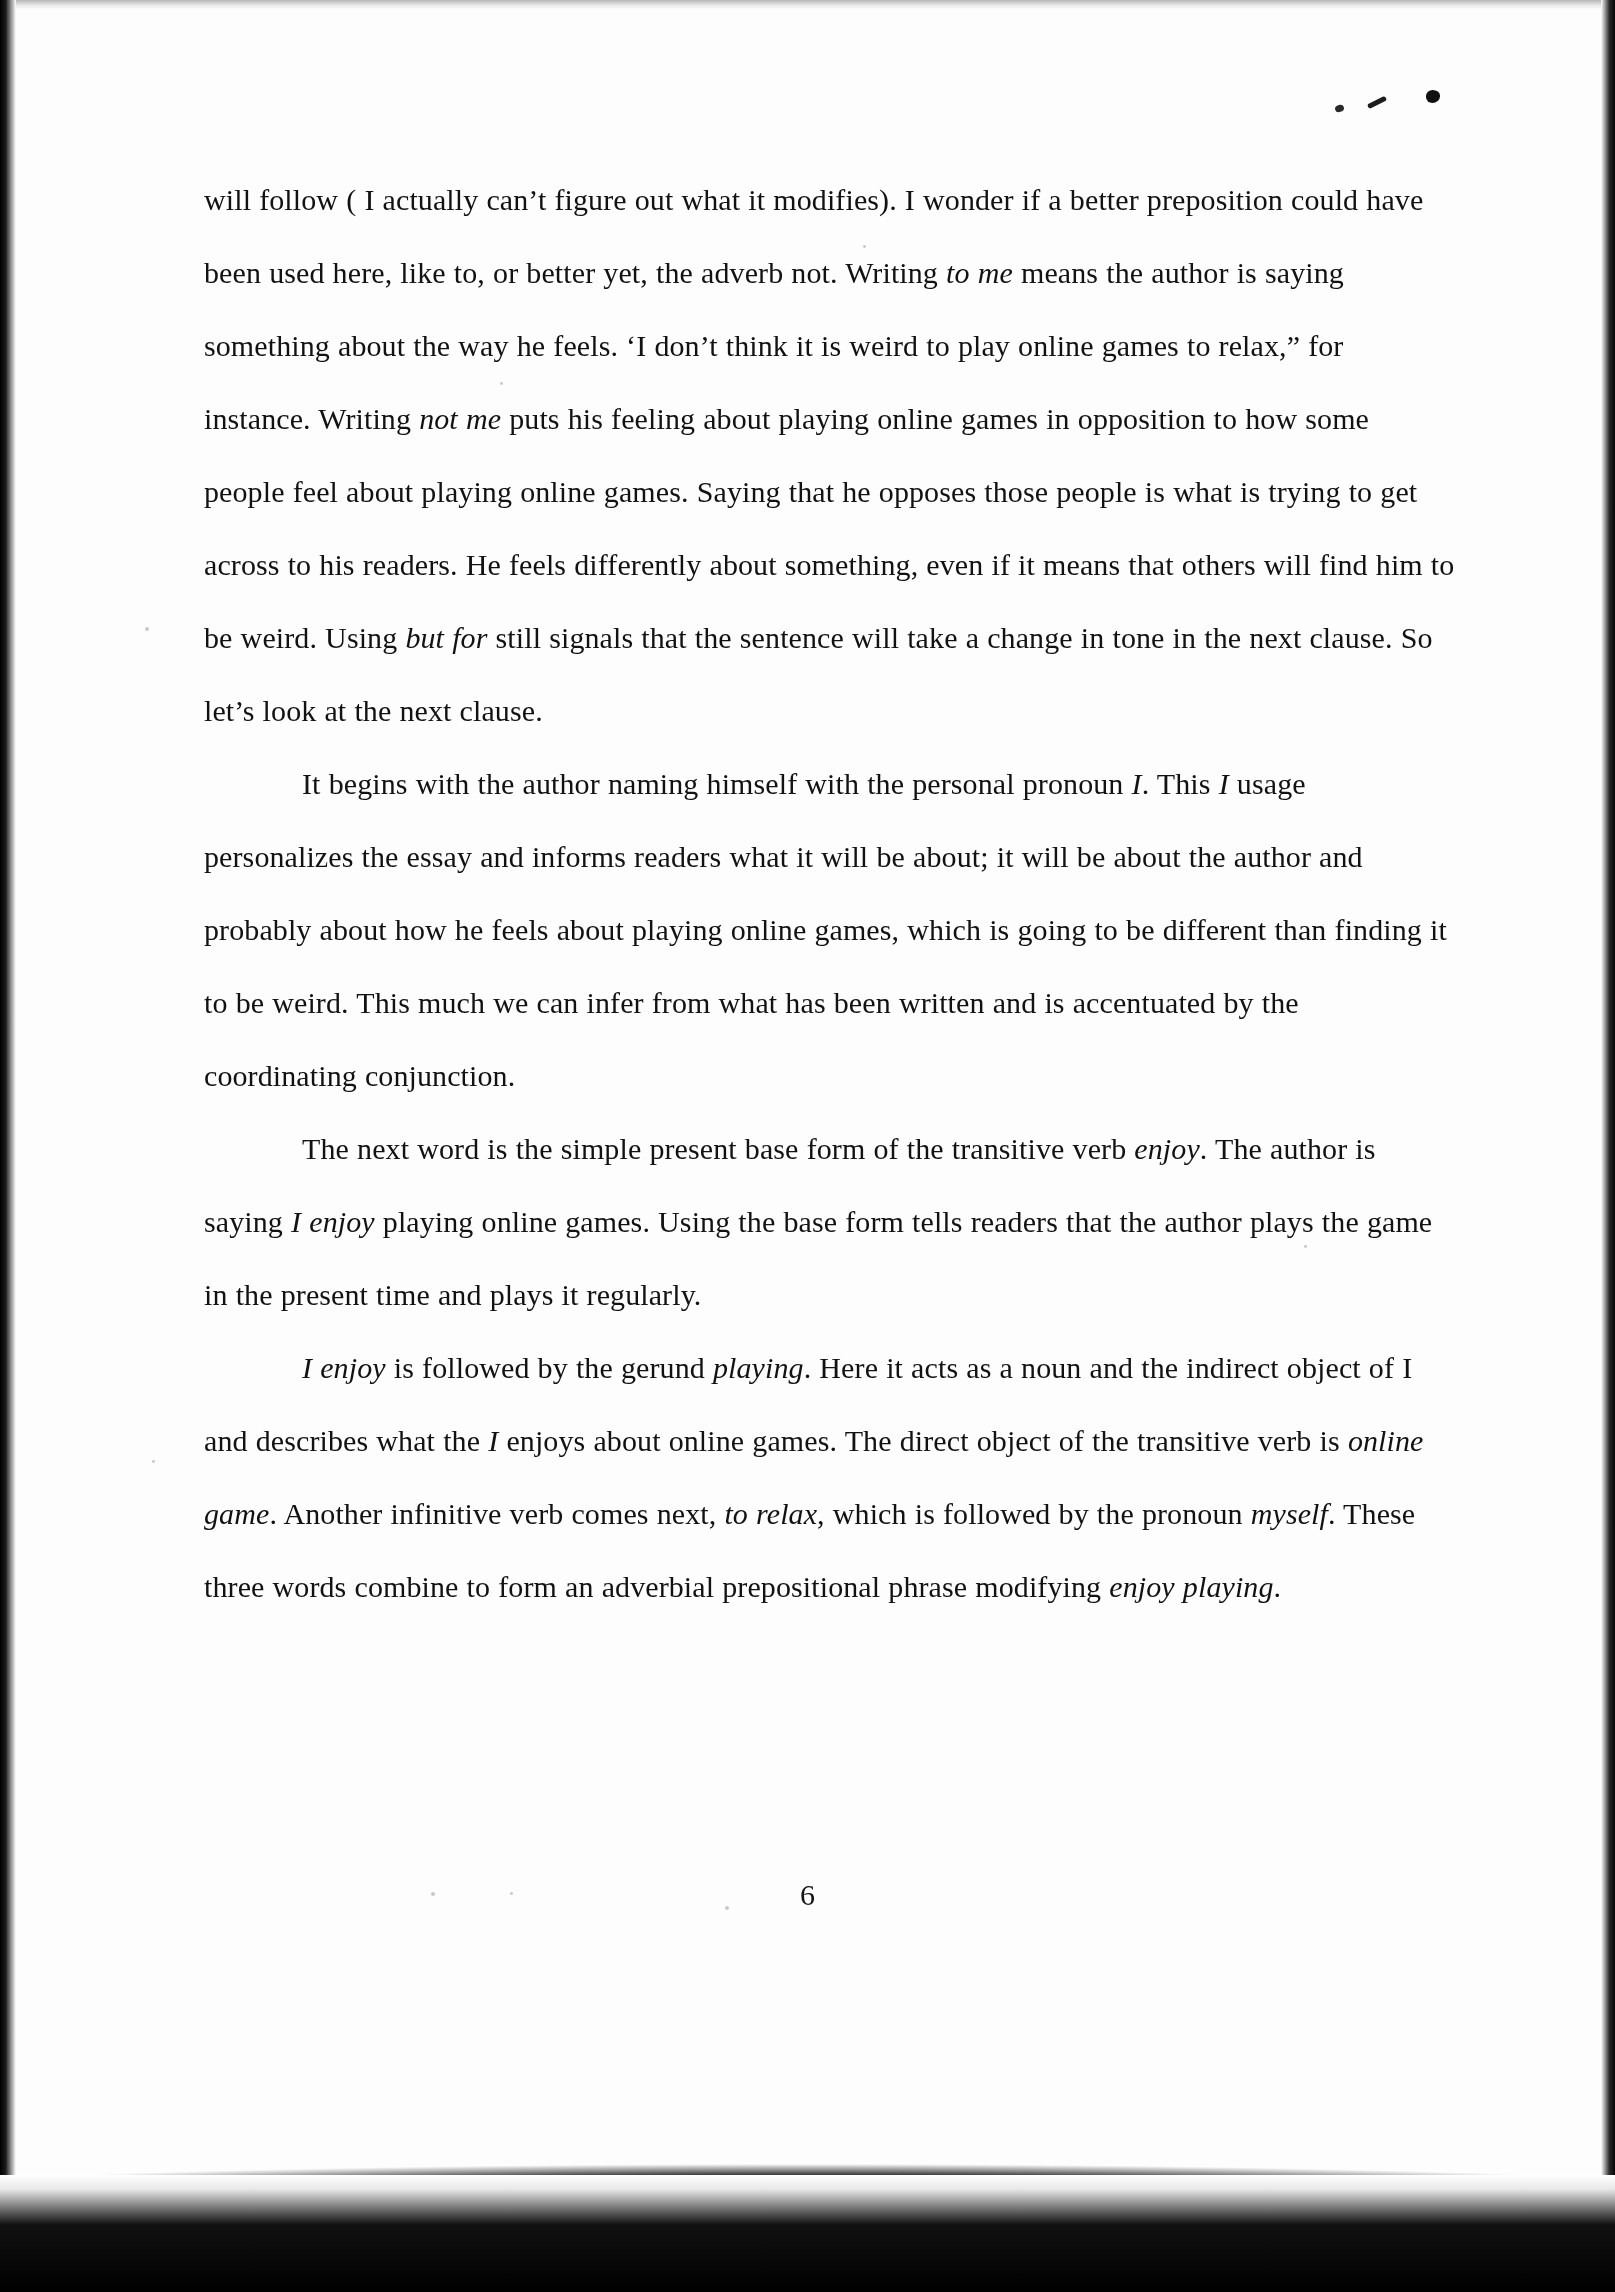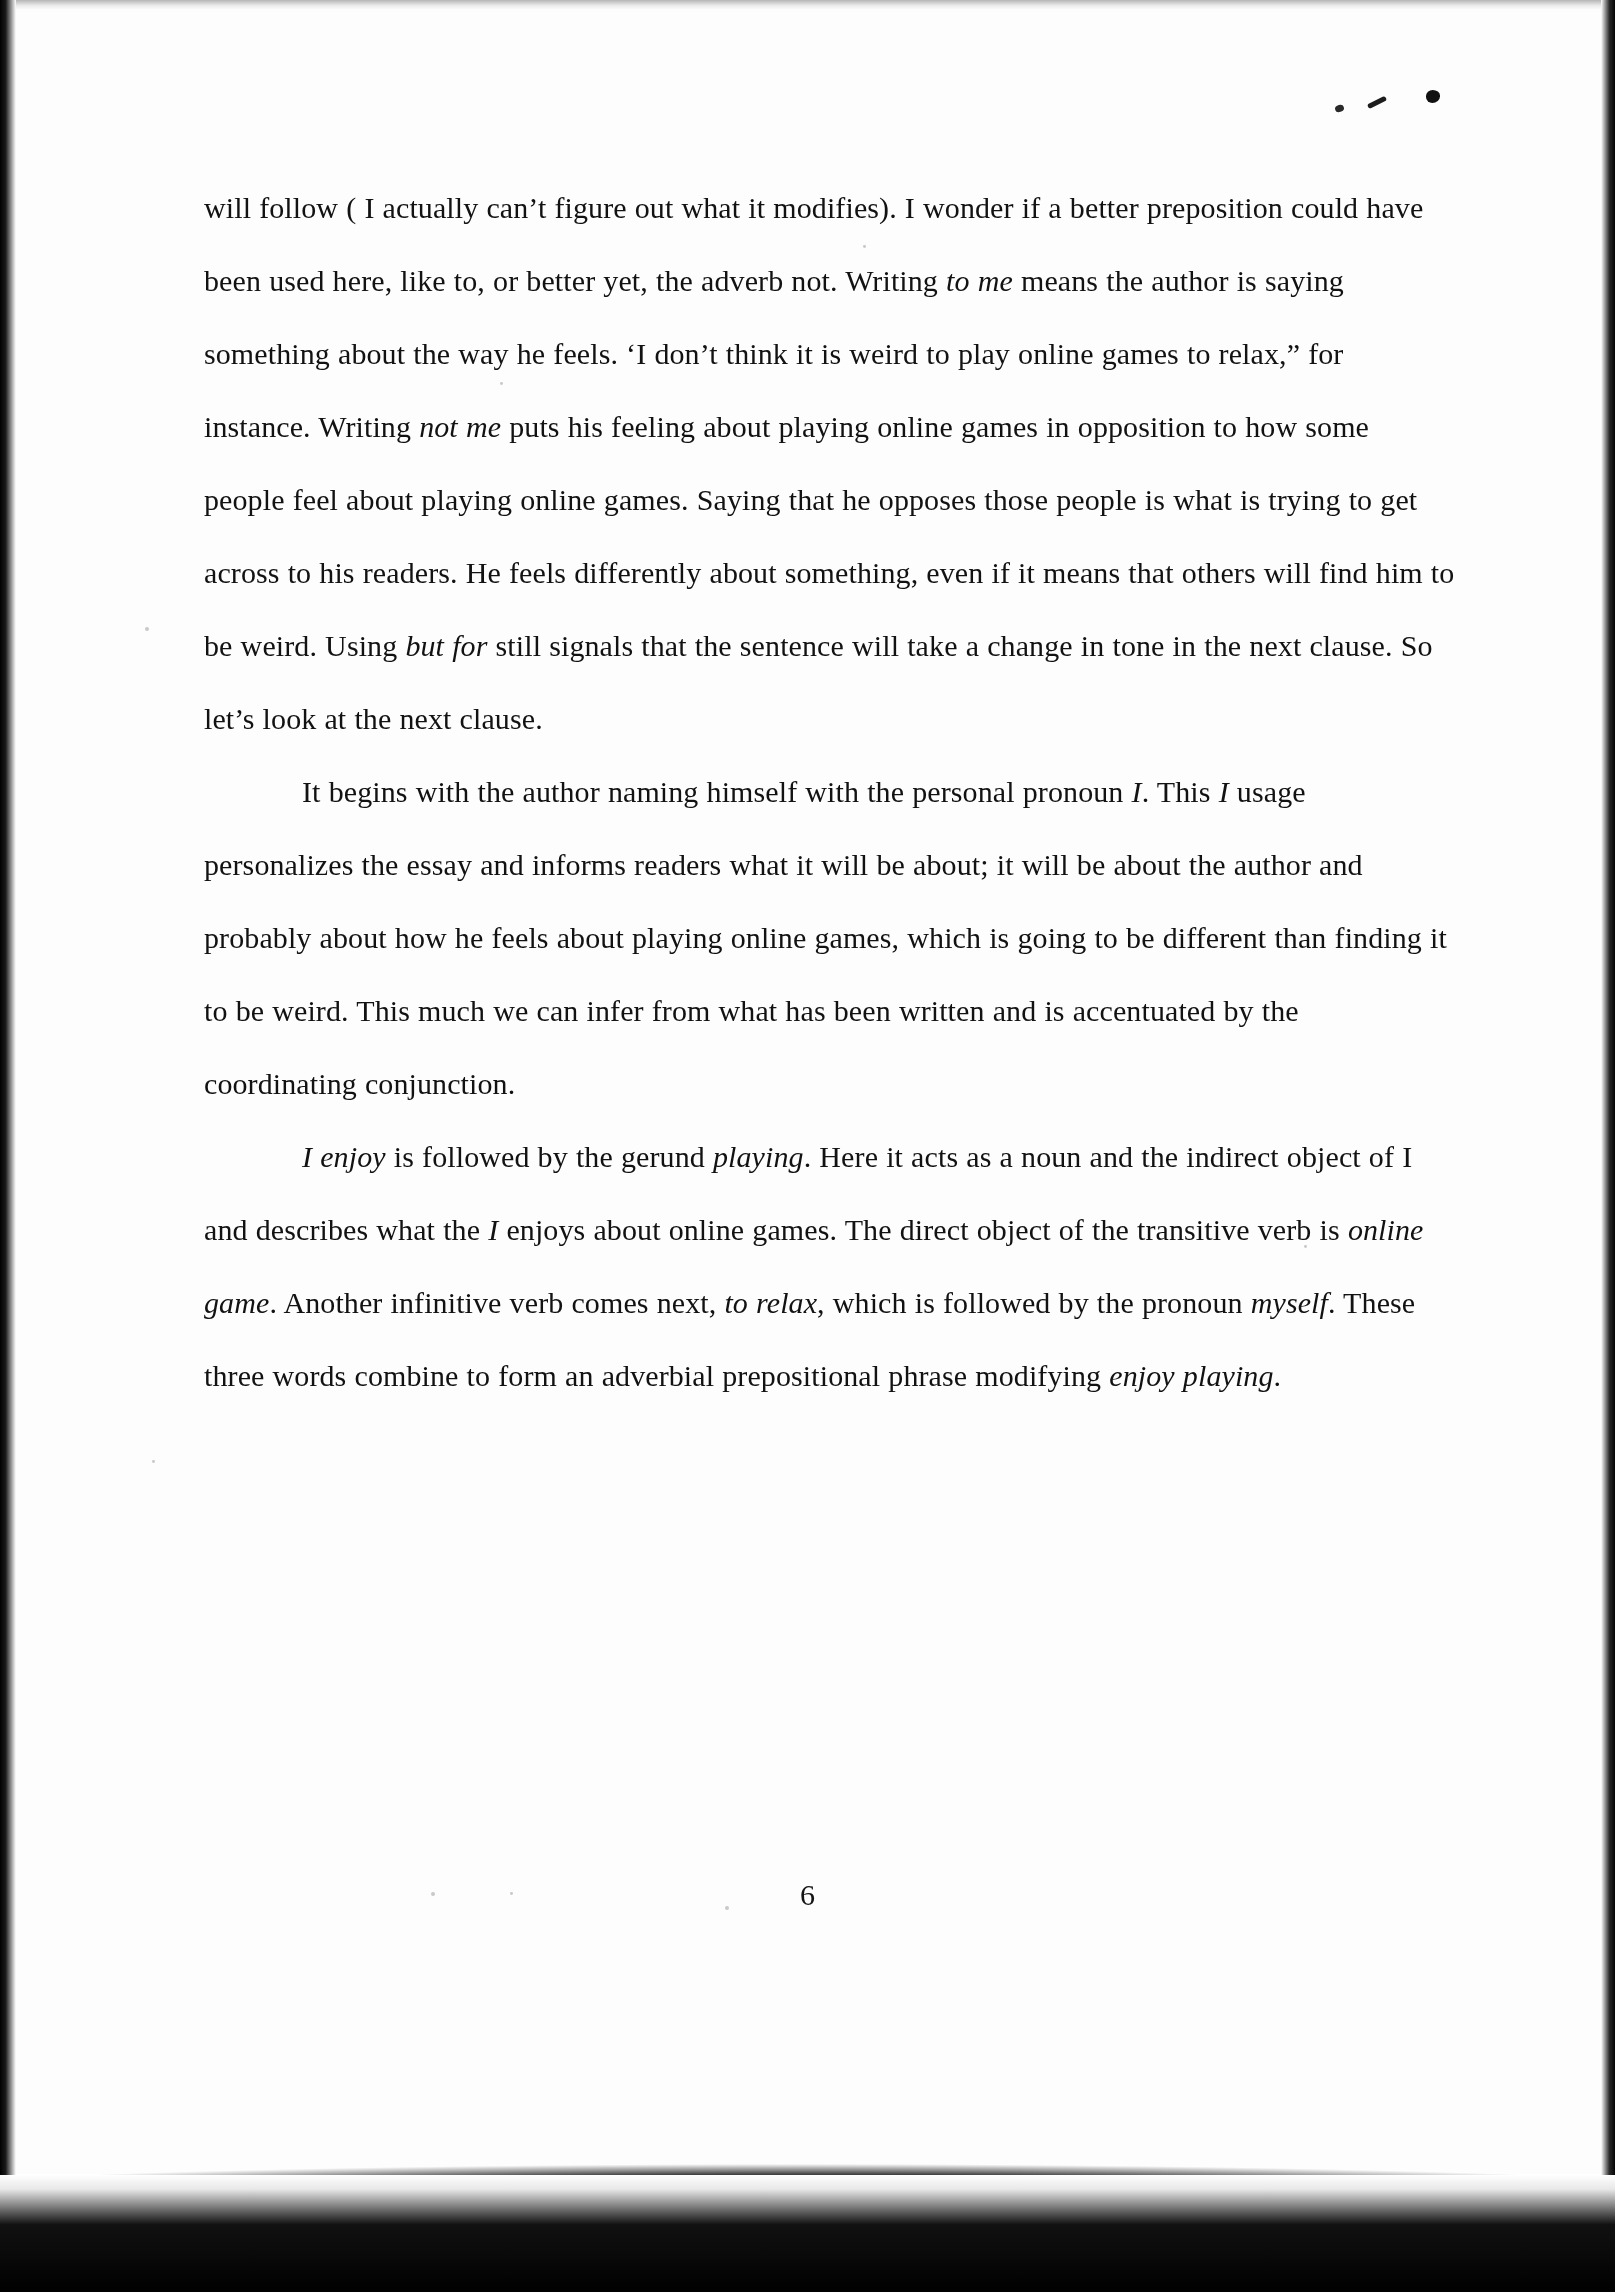--- a/index.html
+++ b/index.html
@@ -88,21 +88,21 @@
     width: 8.8px; height: 6.9px;
     background: #2a2a2a;
     border-radius: 50%;
     transform: rotate(-18deg);
   }
 
   
   #body-text {
     position: absolute;
     left: 204px;
-    top: 171px;
+    top: 163px;
     width: 1253px;
     font-size: 30px;
     line-height: 73px;
     color: #121212;
     text-align: left;
     letter-spacing: 0.1px;
     word-spacing: 0.5px;
     font-family: Liberation Serif, serif;
   }
 
@@ -146,20 +146,21 @@
 
   <div class="top-marks">
     <span class="mark-dot-small"></span>
     <span class="mark-tick"></span>
     <span class="mark-dot-big"></span>
   </div>
 
   <div id="body-text">
     <p>will follow ( I actually can’t figure out what it modifies). I wonder if a better preposition could have been used here, like to, or better yet, the adverb not. Writing <em>to me</em> means the author is saying something about the way he feels. ‘I don’t think it is weird to play online games to relax,” for instance. Writing <em>not me</em> puts his feeling about playing online games in opposition to how some people feel about playing online games. Saying that he opposes those people is what is trying to get across to his readers. He feels differently about something, even if it means that others will find him to be weird. Using <em>but for</em> still signals that the sentence will take a change in tone in the next clause. So let’s look at the next clause.</p>
     <p class="indent">It begins with the author naming himself with the personal pronoun <em>I</em>. This <em>I</em> usage personalizes the essay and informs readers what it will be about; it will be about the author and probably about how he feels about playing online games, which is going to be different than finding it to be weird. This much we can infer from what has been written and is accentuated by the coordinating conjunction.</p>
+    <p class="indent">The next word is the simple present base form of the transitive verb <em>enjoy</em>. The author is saying <em>I enjoy</em> playing online games. Using the base form tells readers that the author plays the game in the present time and plays it regularly.</p>
     <p class="indent"><em>I enjoy</em> is followed by the gerund <em>playing</em>. Here it acts as a noun and the indirect object of I and describes what the <em>I</em> enjoys about online games. The direct object of the transitive verb is <em>online game</em>. Another infinitive verb comes next, <em>to relax</em>, which is followed by the pronoun <em>myself</em>. These three words combine to form an adverbial prepositional phrase modifying <em>enjoy playing</em>.</p>
   </div>
 
   <div id="page-number">6</div>
 
   <div class="scan-edge-left"></div>
   <div class="scan-edge-right"></div>
   <div class="scan-edge-bottom-curve"></div>
   <div class="scan-edge-bottom"></div>
 

